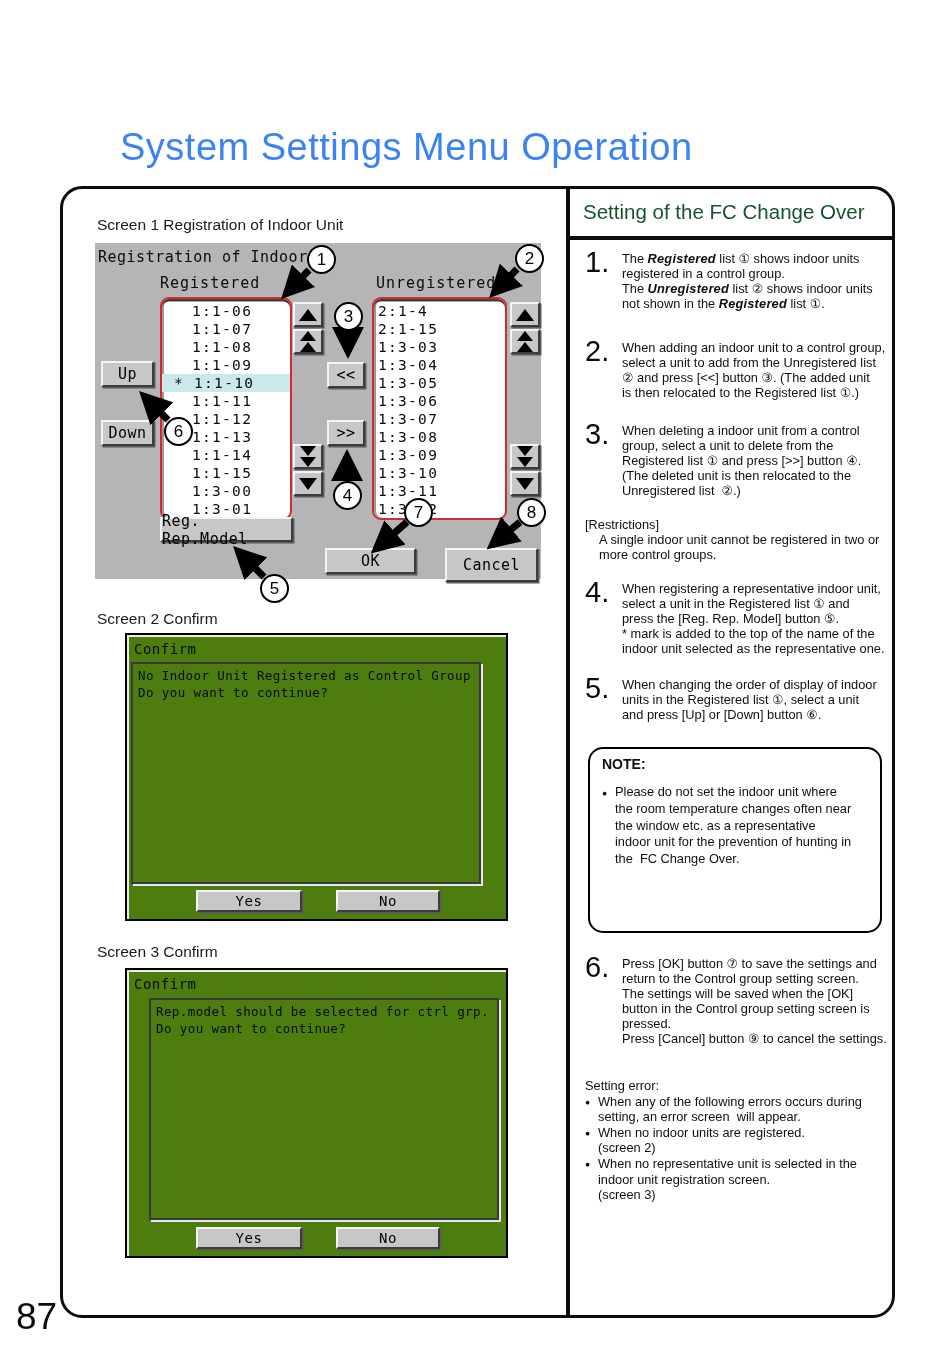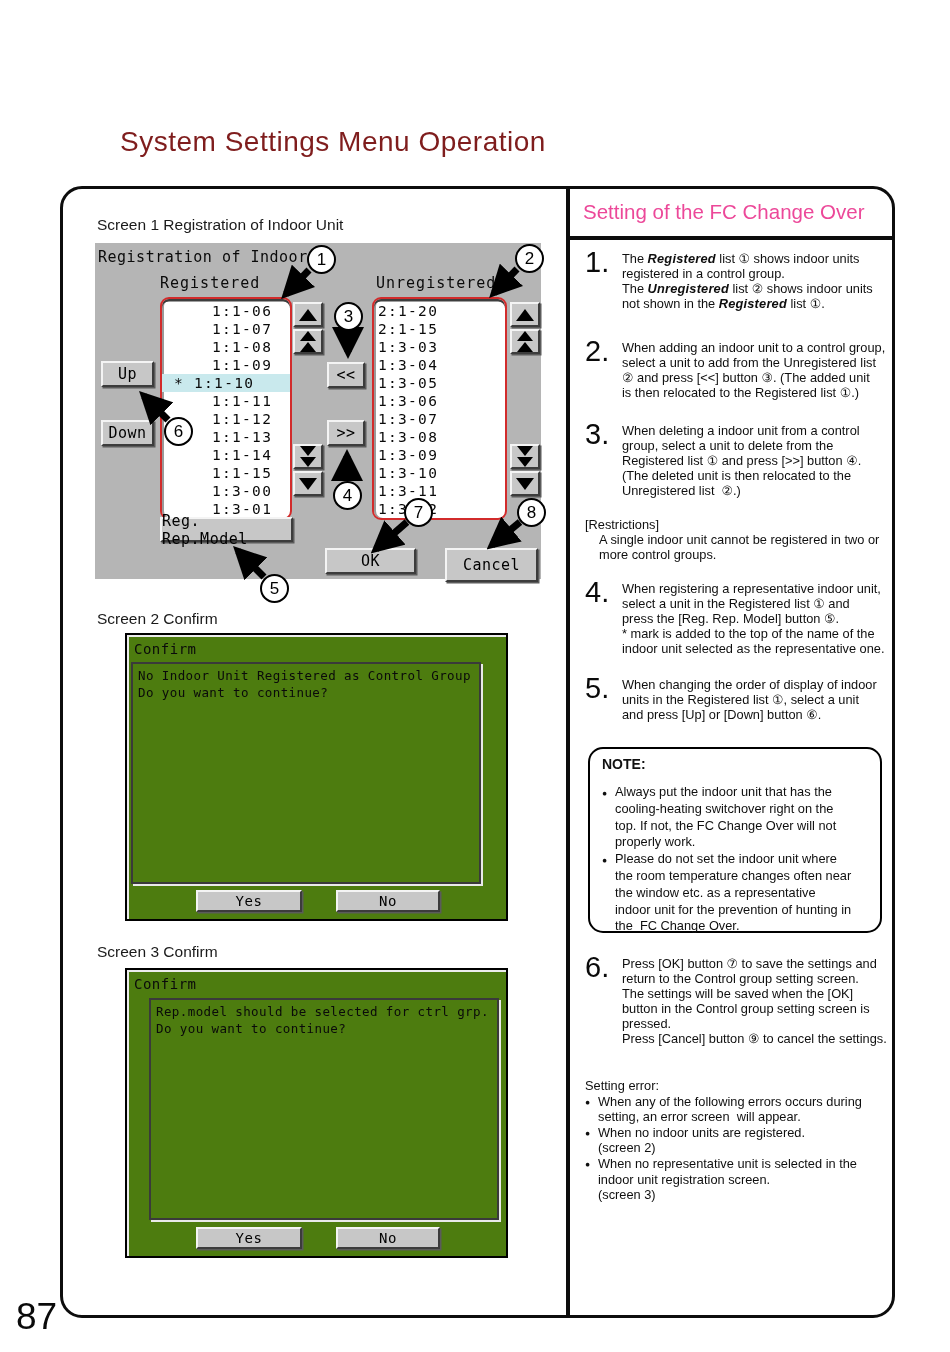--- a/index.html
+++ b/index.html
@@ -9,35 +9,35 @@
     --row-selected:#c9e9ed;
   }
   *{margin:0;padding:0;box-sizing:border-box}
   html,body{background:#fff}
   body{font-family:"Liberation Sans",sans-serif;color:#111}
   .canvas{position:relative;width:950px;height:1352px;background:#fff;overflow:hidden}
   .abs{position:absolute}
   .pre{white-space:pre}
 
   
-  .page-title{left:120px;top:126px;font-size:28px;font-weight:400;letter-spacing:.5px;color:#7f1d1d}
+  .page-title{left:120px;top:126px;font-size:38px;font-weight:400;letter-spacing:.5px;color:#3b82f6}
   .page-number{left:16px;top:1296px;font-size:37px;color:#0a0a0a}
   .main-frame{left:60px;top:186px;width:835px;height:1132px;border:3.5px solid #0d0d0d;border-radius:22px}
   .v-divider{left:566px;top:186px;width:3.5px;height:1132px;background:#0d0d0d}
   .h-heading-line{left:566px;top:236px;width:329px;height:3.5px;background:#0d0d0d}
   .section-label{font-size:15.5px;color:#1a1a1a}
 
   
   .lcd{font-family:"DejaVu Sans Mono",monospace;color:#0a0a0a}
   .panel1{left:95px;top:243px;width:446px;height:336px;background:var(--panel-gray)}
   .panel-title{left:3px;top:5px;font-size:15px;letter-spacing:.5px}
   .list-label{font-size:15px;letter-spacing:1px}
   .lcd-list{background:#fff;border:2.5px solid var(--list-border-red);border-radius:9px;
             box-shadow:inset 0 2.5px 0 #3e3e3e, inset 2px 0 0 #9a9a9a;overflow:hidden;padding-top:3px}
-  .lcd-row{height:18px;line-height:18px;font-size:14.5px;letter-spacing:1.3px;padding-left:50px;white-space:pre}
+  .lcd-row{height:18px;line-height:18px;font-size:14.5px;letter-spacing:1.3px;padding-left:30px;white-space:pre}
   .lcd-row.selected{background:var(--row-selected);padding-left:12px}
   .lcd-list.left-rows .lcd-row{padding-left:4px}
   .b3{background:var(--btn-gray);border:2px solid;border-color:#f4f4f4 #3c3c3c #3c3c3c #f4f4f4;
       box-shadow:1.5px 1.5px 0 #5b5b5b;display:flex;align-items:center;justify-content:center;
       font-family:"DejaVu Sans Mono",monospace;font-size:15px;color:#000;letter-spacing:.5px}
   .tri-u{width:0;height:0;border-left:9px solid transparent;border-right:9px solid transparent;border-bottom:12px solid #000}
   .tri-d{width:0;height:0;border-left:9px solid transparent;border-right:9px solid transparent;border-top:12px solid #000}
   .tri-u.s,.tri-d.s{border-left-width:8px;border-right-width:8px}
   .tri-u.s{border-bottom-width:10px}
   .tri-d.s{border-top-width:10px}
@@ -48,21 +48,21 @@
   .dialog-title{left:7px;top:6px;font-size:14px;letter-spacing:.5px}
   .msgbox{border:2px solid #3a3a3a;box-shadow:2px 2px 0 #e9e9e9;padding:3px 5px;
           font-size:12.5px;letter-spacing:.4px;line-height:17px}
 
   
   .arrows{left:0;top:0;pointer-events:none;z-index:5}
   .callout{width:29px;height:29px;border:2.5px solid #000;border-radius:50%;background:#fff;z-index:6;
            display:flex;align-items:center;justify-content:center;font-size:17px;color:#000}
 
   
-  .col-heading{left:583px;top:200px;font-size:20.5px;color:#ec4899}
+  .col-heading{left:583px;top:200px;font-size:20.5px;color:#14532d}
   .step{display:flex;gap:7px;align-items:flex-start}
   .step-num{font-size:29px;line-height:29px;min-width:30px;color:#0a0a0a}
   .body-txt{font-size:12.8px;line-height:15px;color:#0f0f0f}
   .step .body-txt{padding-top:3px}
   .bullet{position:relative;padding-left:13px}
   .bullet::before{content:"●";position:absolute;left:0;top:1px;font-size:8.5px}
   .note-box{left:588px;top:747px;width:294px;height:186px;border:2.5px solid #000;border-radius:15px;padding:7px 6px 6px 12px}
   .note-title{font-size:14px;font-weight:700;margin-bottom:12px}
   .note-box .body-txt,.err .body-txt{line-height:16.8px}
   .err .body-txt{line-height:15.6px}
@@ -96,21 +96,21 @@
         <div class="lcd-row">1:1-12</div>
         <div class="lcd-row">1:1-13</div>
         <div class="lcd-row">1:1-14</div>
         <div class="lcd-row">1:1-15</div>
         <div class="lcd-row">1:3-00</div>
         <div class="lcd-row">1:3-01</div>
       </div>
 
     <div class="abs lcd lcd-list left-rows" style="left:277px;top:54px;width:135px;height:223px">
 
-    <div class="lcd-row">2:1-20</div>
+    <div class="lcd-row">2:1-4</div>
         <div class="lcd-row">2:1-15</div>
         <div class="lcd-row">1:3-03</div>
         <div class="lcd-row">1:3-04</div>
         <div class="lcd-row">1:3-05</div>
         <div class="lcd-row">1:3-06</div>
         <div class="lcd-row">1:3-07</div>
         <div class="lcd-row">1:3-08</div>
         <div class="lcd-row">1:3-09</div>
         <div class="lcd-row">1:3-10</div>
         <div class="lcd-row">1:3-11</div>
@@ -255,24 +255,20 @@
     <div class="step-num">5.</div>
     <div class="body-txt pre">When changing the order of display of indoor
 units in the Registered list ①, select a unit
 and press [Up] or [Down] button ⑥.</div>
   </div>
 
   <div class="abs note-box">
     <div class="note-title">NOTE:</div>
     <div>
 
-    <div class="bullet body-txt pre">Always put the indoor unit that has the
-cooling-heating switchover right on the
-top. If not, the FC Change Over will not
-properly work.</div>
         <div class="bullet body-txt pre">Please do not set the indoor unit where
 the room temperature changes often near
 the window etc. as a representative
 indoor unit for the prevention of hunting in
 the  FC Change Over.</div>
       </div>
   </div>
 
   <div class="abs step" style="left:585px;top:953px">
     <div class="step-num">6.</div>

